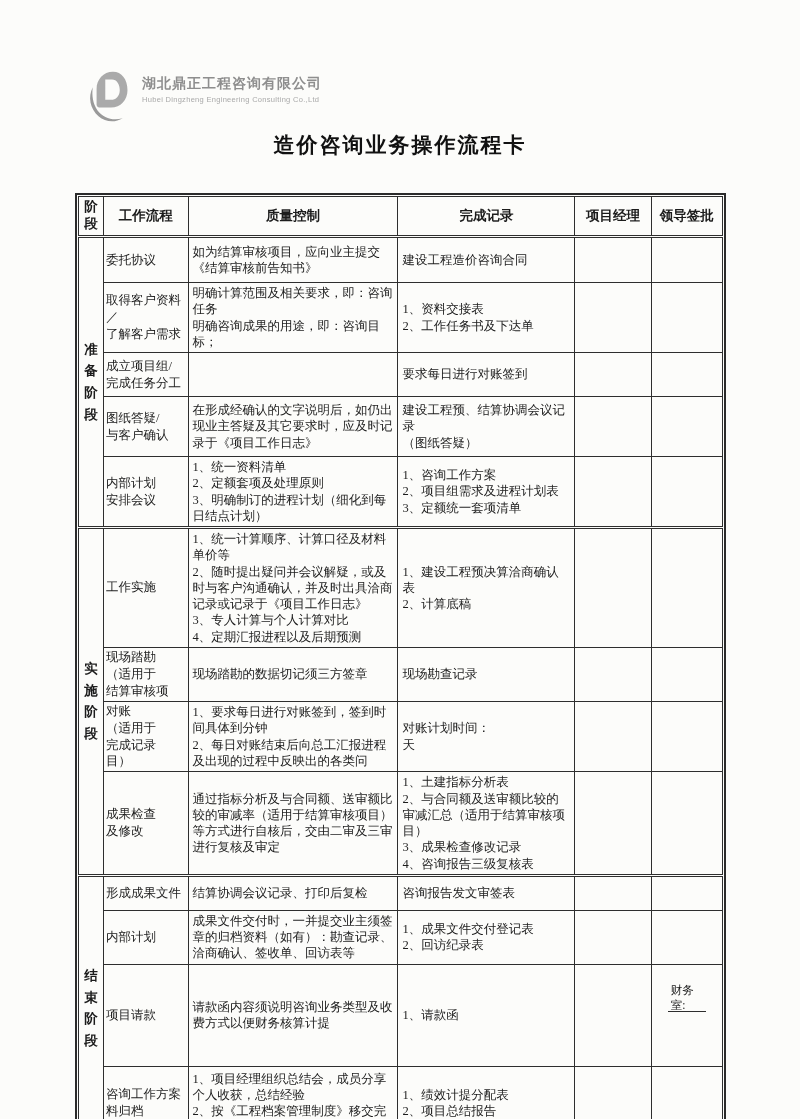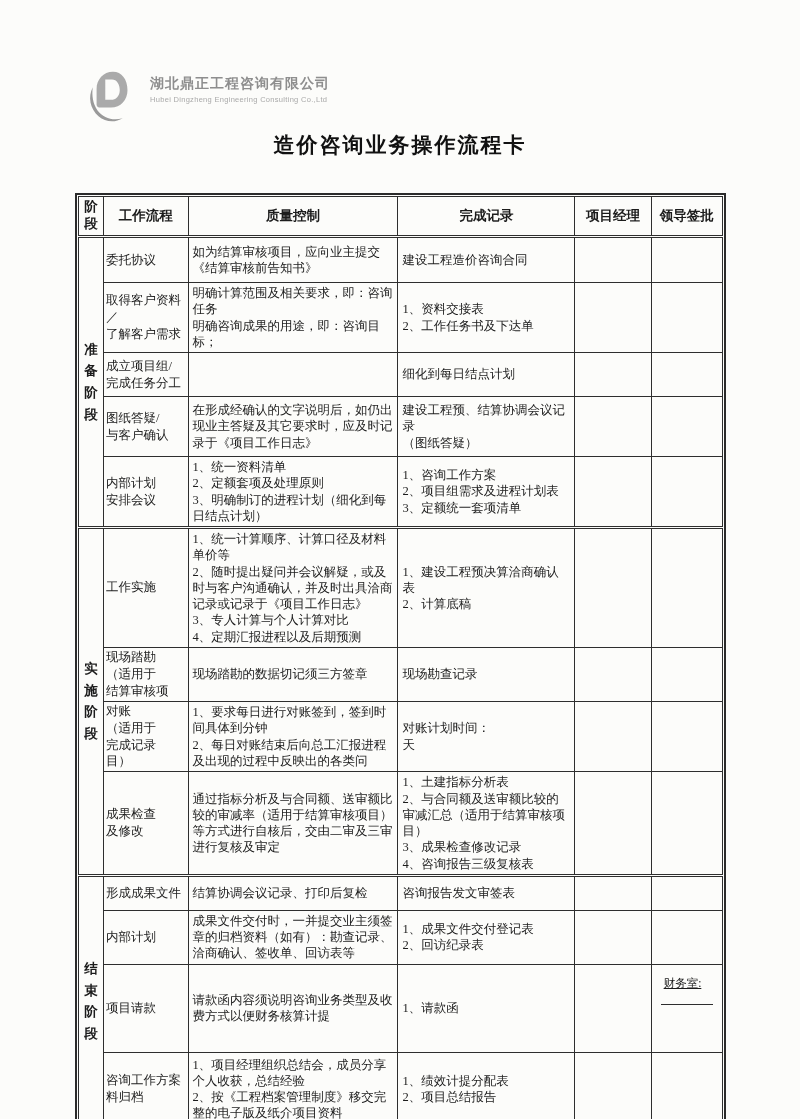--- a/index.html
+++ b/index.html
@@ -8,21 +8,21 @@
     position:relative;
     width:800px;height:1119px;
     background:#fcfcfa;
     font-family:"Liberation Serif","DejaVu Serif",serif;
     color:#1c1c1c;
     overflow:hidden;
   }
   
   .logo-wrap{position:absolute;left:84px;top:68px;display:flex;align-items:flex-start;}
   .logo-mark{width:58px;height:56px;flex:0 0 auto;}
-  .logo-text{margin-left:8px;margin-top:8px;}
+  .logo-text{margin-top:8px;}
   .logo-cn{font-family:"Liberation Sans","DejaVu Sans",sans-serif;font-weight:bold;font-size:14px;color:#8e8e8e;letter-spacing:1px;line-height:1.1;}
   .logo-en{font-family:"Liberation Sans","DejaVu Sans",sans-serif;font-size:7.5px;color:#a9a9a9;margin-top:4px;letter-spacing:.3px;}
   
   .doc-title{position:absolute;left:0;top:131px;width:100%;text-align:center;
     font-size:21px;font-weight:bold;letter-spacing:2px;color:#111;font-family:Liberation Serif, serif;}
   .fields{position:absolute;left:75px;top:167px;width:647px;font-size:14px;font-weight:bold;}
   .field-pm{position:absolute;left:380px;top:0;}
   
   .table-frame{
     position:absolute;left:75px;top:193px;
@@ -43,21 +43,21 @@
   }
   td.process{
     text-align:left;font-size:12.5px;white-space:pre-line;line-height:1.35;padding:1px 2px;
   }
   td.quality,td.record{
     text-align:left;font-size:12.5px;white-space:pre-line;line-height:1.3;
     padding:2px 4px;vertical-align:middle;
   }
   tr.sec-start td{border-top:3px double #2e2e2e;}
   tr.head-row th{border-bottom:2px solid #2e2e2e;}
-  td.split{padding:9px;vertical-align:top;text-decoration:underline;}
+  td.split{padding:16px;vertical-align:top;}
   .split-top{height:31px;border-bottom:1px solid #2e2e2e;font-size:11.5px;padding:2px 3px;box-sizing:border-box;}
   .split-bottom{height:38px;}
 </style>
 </head>
 <body>
 
 <div class="sheet">
 
   <div class="logo-wrap">
     <svg class="logo-mark" viewBox="0 0 60 58">
@@ -114,21 +114,21 @@
 明确咨询成果的用途，即：咨询目标；</td>
         <td class="record">1、资料交接表
 2、工作任务书及下达单</td>
         <td></td>
         <td></td>
       </tr>
       <tr style="height:44px">
         <td class="process">成立项目组/
 完成任务分工</td>
         <td class="quality"></td>
-        <td class="record">细化到每日结点计划</td>
+        <td class="record">要求每日进行对账签到</td>
         <td></td>
         <td></td>
       </tr>
       <tr style="height:60px">
         <td class="process">图纸答疑/
 与客户确认</td>
         <td class="quality">在形成经确认的文字说明后，如仍出现业主答疑及其它要求时，应及时记录于《项目工作日志》</td>
         <td class="record">建设工程预、结算协调会议记录
 （图纸答疑）</td>
         <td></td>

